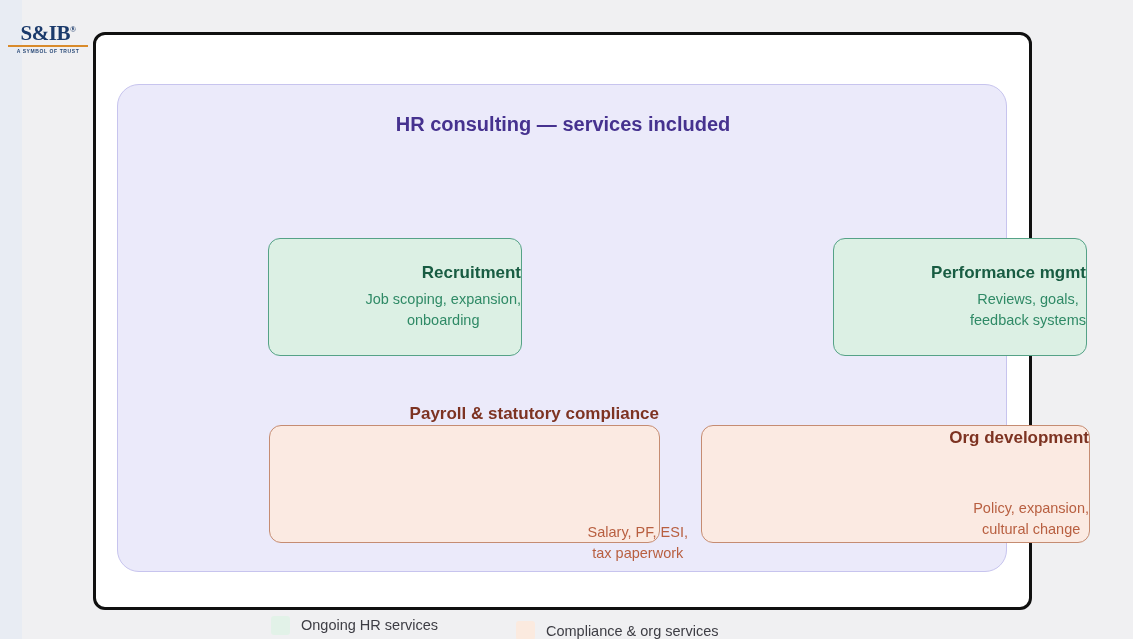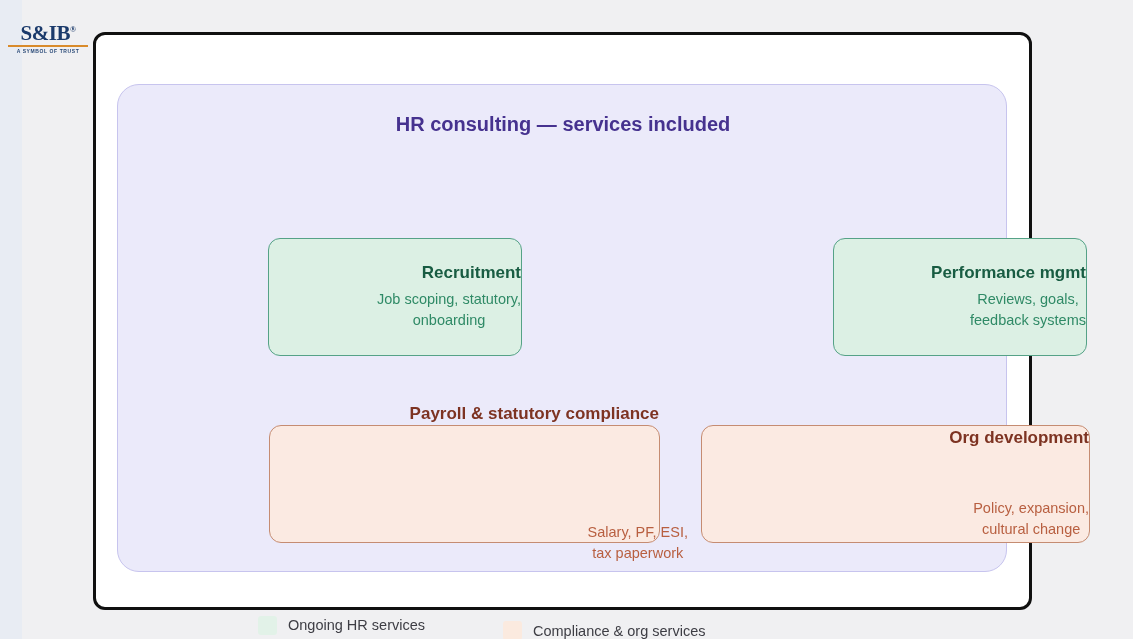--- a/index.html
+++ b/index.html
@@ -137,21 +137,21 @@
   
   #card-payroll         { left: 151px; top: 340px; width: 391px; height: 118px; gap: 45px; }
   #card-org             { left: 583px; top: 340px; width: 389px; height: 118px; gap: 44px; }
 
   
   #card-payroll .card-desc { transform: translateX(29px); margin-top: 48px; }
 
   
   .legend {
     position: absolute;
-    left: 140px; top: 525px;
+    left: 153px; top: 525px;
     display: flex;
     align-items: center;
   }
   .legend-item {
     display: flex;
     align-items: center;
   }
   .legend-item + .legend-item { margin-left: 78px; margin-top: 11px; }
   .legend-swatch {
     width: 19px; height: 19px;
@@ -177,21 +177,21 @@
 </div>
 
 <div class="slide-frame"></div>
 
 <div class="panel">
 
   <div class="panel-title">HR consulting — services included</div>
 
   <div class="card green" id="card-recruitment">
     <div class="card-title">Recruitment</div>
-    <div class="card-desc">Job scoping, statutory,
+    <div class="card-desc">Job scoping, expansion,
 onboarding</div>
   </div>
 
 
   <div class="card green" id="card-performance">
     <div class="card-title">Performance mgmt</div>
     <div class="card-desc">Reviews, goals,
 feedback systems</div>
   </div>
 

